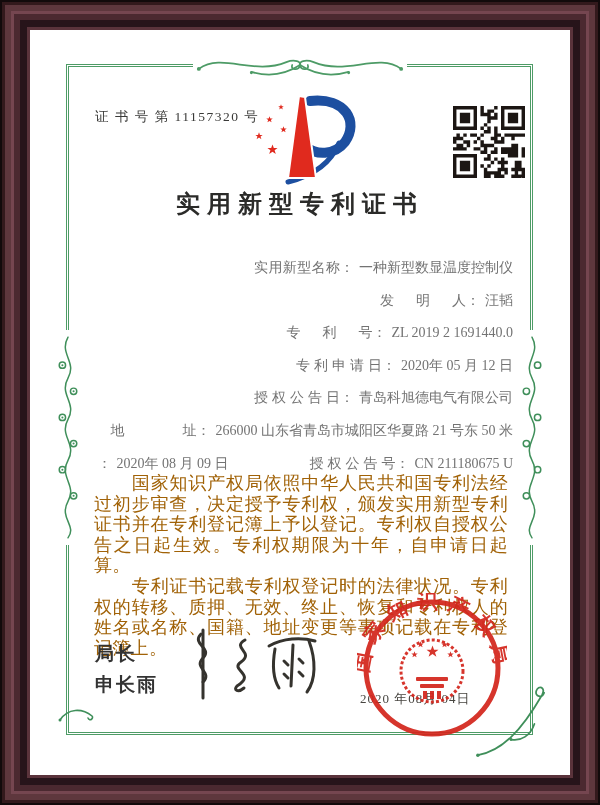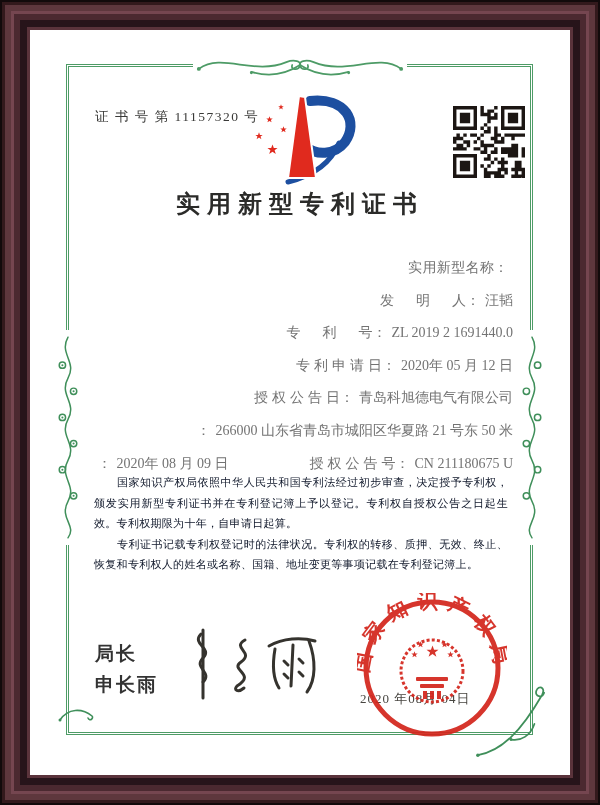--- a/index.html
+++ b/index.html
@@ -26,22 +26,22 @@
   .title{position:absolute;left:0;top:158px;width:100%;text-align:center;
     font-size:24px;font-weight:bold;letter-spacing:7px;color:#2b2b29;}
   .fields{position:absolute;left:65px;top:222px;width:418px;}
   .frow{display:flex;align-items:baseline;height:32.6px;line-height:32.6px;
     font-size:14px;color:#737373;white-space:nowrap;justify-content:flex-end;}
   .lab{display:inline-block;width:86px;text-align:justify;text-align-last:justify;}
   .colon{margin-right:5px;}
   .pairA{display:inline-flex;width:212px;align-items:baseline;}
   .pairB{display:inline-flex;align-items:baseline;}
   .body-text{position:absolute;left:64px;top:443px;width:414px;}
-  .body-text p{margin:0;text-align:justify;text-indent:2.1em;font-size:11px;
-    line-height:20.6px;color:#0f172a;letter-spacing:0.3px;font-family:Liberation Mono, monospace;}
+  .body-text p{margin:0;text-align:justify;text-indent:2.1em;font-size:18px;
+    line-height:20.6px;color:#a16207;letter-spacing:0.3px;}
   .officer{position:absolute;left:65px;top:608px;font-size:19px;font-weight:600;
     color:#333;letter-spacing:2px;line-height:31px;}
   .sig{position:absolute;left:143px;top:598px;width:150px;height:80px;}
   .seal-date{position:absolute;left:330px;top:660px;width:170px;font-size:13px;
     letter-spacing:1px;color:#474540;z-index:1;}
   .seal{position:absolute;left:327px;top:563px;width:150px;height:150px;z-index:2;pointer-events:none;opacity:.93;}
   svg{display:block;}
 </style>
 </head>
 <body>
@@ -142,20 +142,21 @@
         <path fill-rule="evenodd" fill="#1c1613" d="M0,46.66666666666667h23.333333333333336v23.333333333333336h-23.333333333333336Z M3.3333333333333335,50.00000000000001v16.666666666666668h16.666666666666668v-16.666666666666668ZM6.666666666666667,53.333333333333336h10v10h-10Z"></path>
         <path fill-rule="evenodd" fill="#1c1613" d="M46.66666666666667,0h23.333333333333336v23.333333333333336h-23.333333333333336Z M50.00000000000001,3.3333333333333335v16.666666666666668h16.666666666666668v-16.666666666666668ZM53.333333333333336,6.666666666666667h10v10h-10Z"></path>
       </svg>
 
     <div class="title">实用新型专利证书</div>
 
     <div class="fields">
       <div class="frow">
         <span class="lab">实用新型名称</span>
           <span class="colon">：</span>
+          <span>一种新型数显温度控制仪</span>
       </div>
       <div class="frow">
         <span class="lab">发明人</span>
           <span class="colon">：</span>
           <span>汪韬</span>
       </div>
       <div class="frow">
         <span class="lab">专利号</span>
           <span class="colon">：</span>
           <span>ZL 2019 2 1691440.0</span>
@@ -164,20 +165,21 @@
         <span class="lab">专利申请日</span>
           <span class="colon">：</span>
           <span>2020年 05 月 12 日</span>
       </div>
       <div class="frow">
         <span class="lab">授权公告日</span>
           <span class="colon">：</span>
           <span>青岛科旭德电气有限公司</span>
       </div>
       <div class="frow">
+        <span class="lab">地址</span>
           <span class="colon">：</span>
           <span>266000 山东省青岛市城阳区华夏路 21 号东 50 米</span>
       </div>
       <div class="frow">
         <span class="pairA">
             <span class="colon">：</span>
             <span>2020年 08 月 09 日</span>
         </span>
         <span class="pairB">
           <span class="lab">授权公告号</span>

